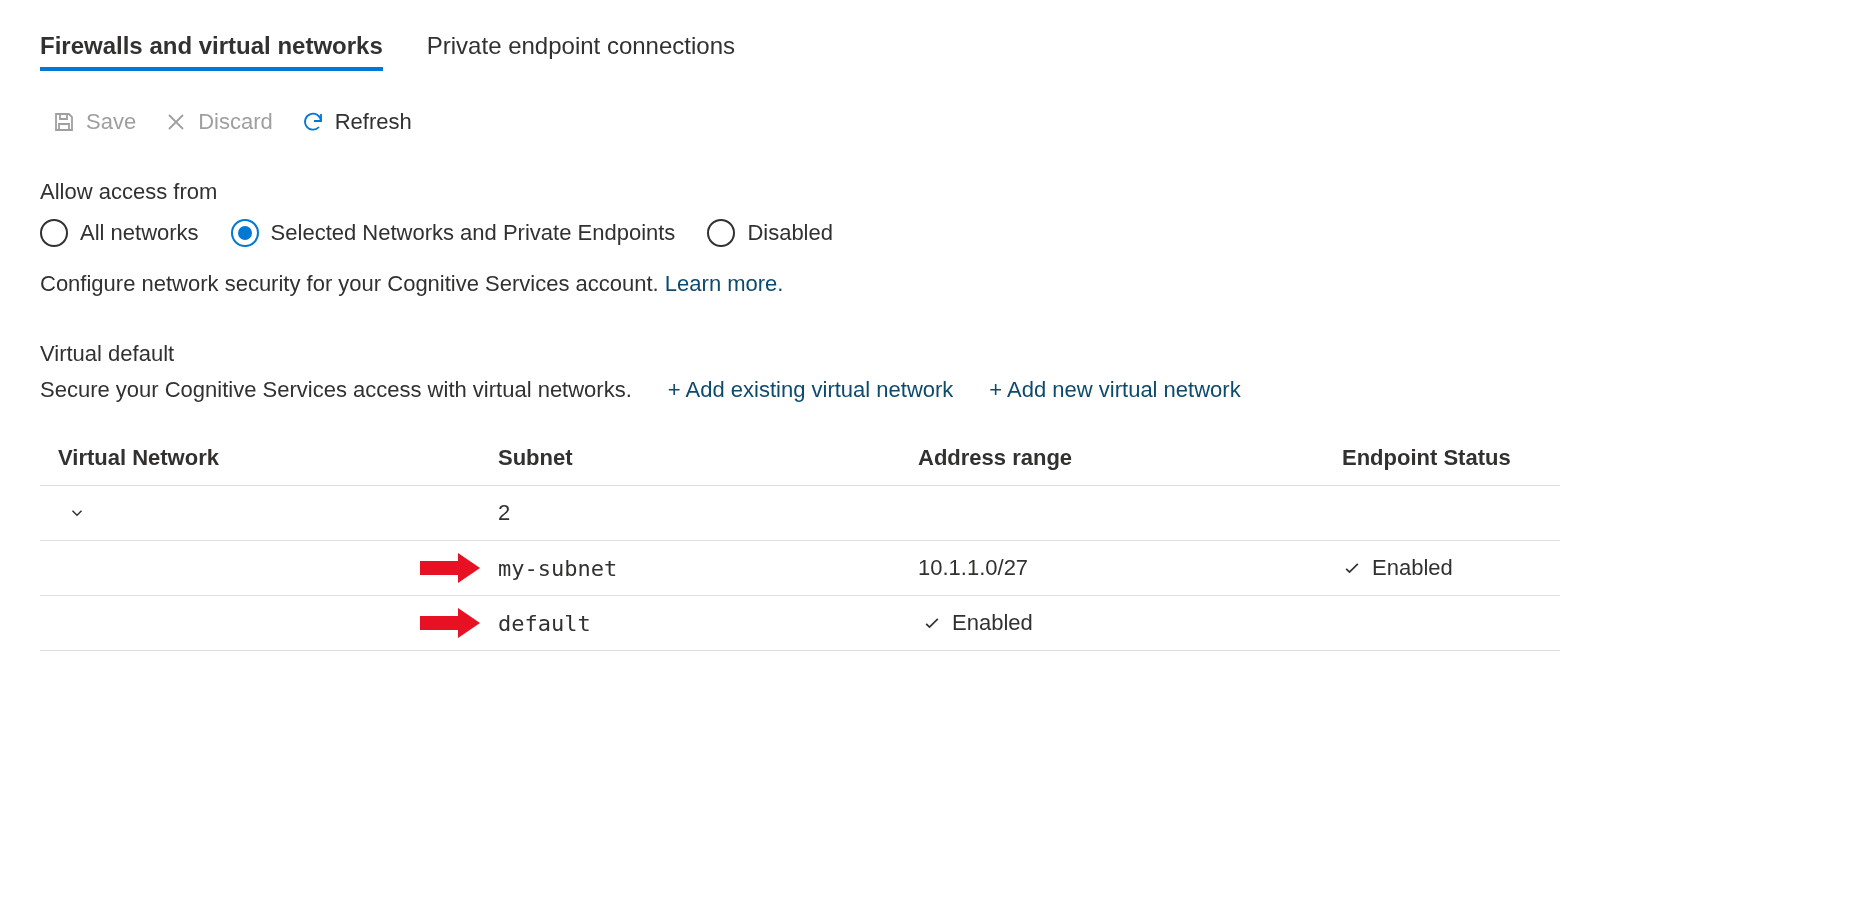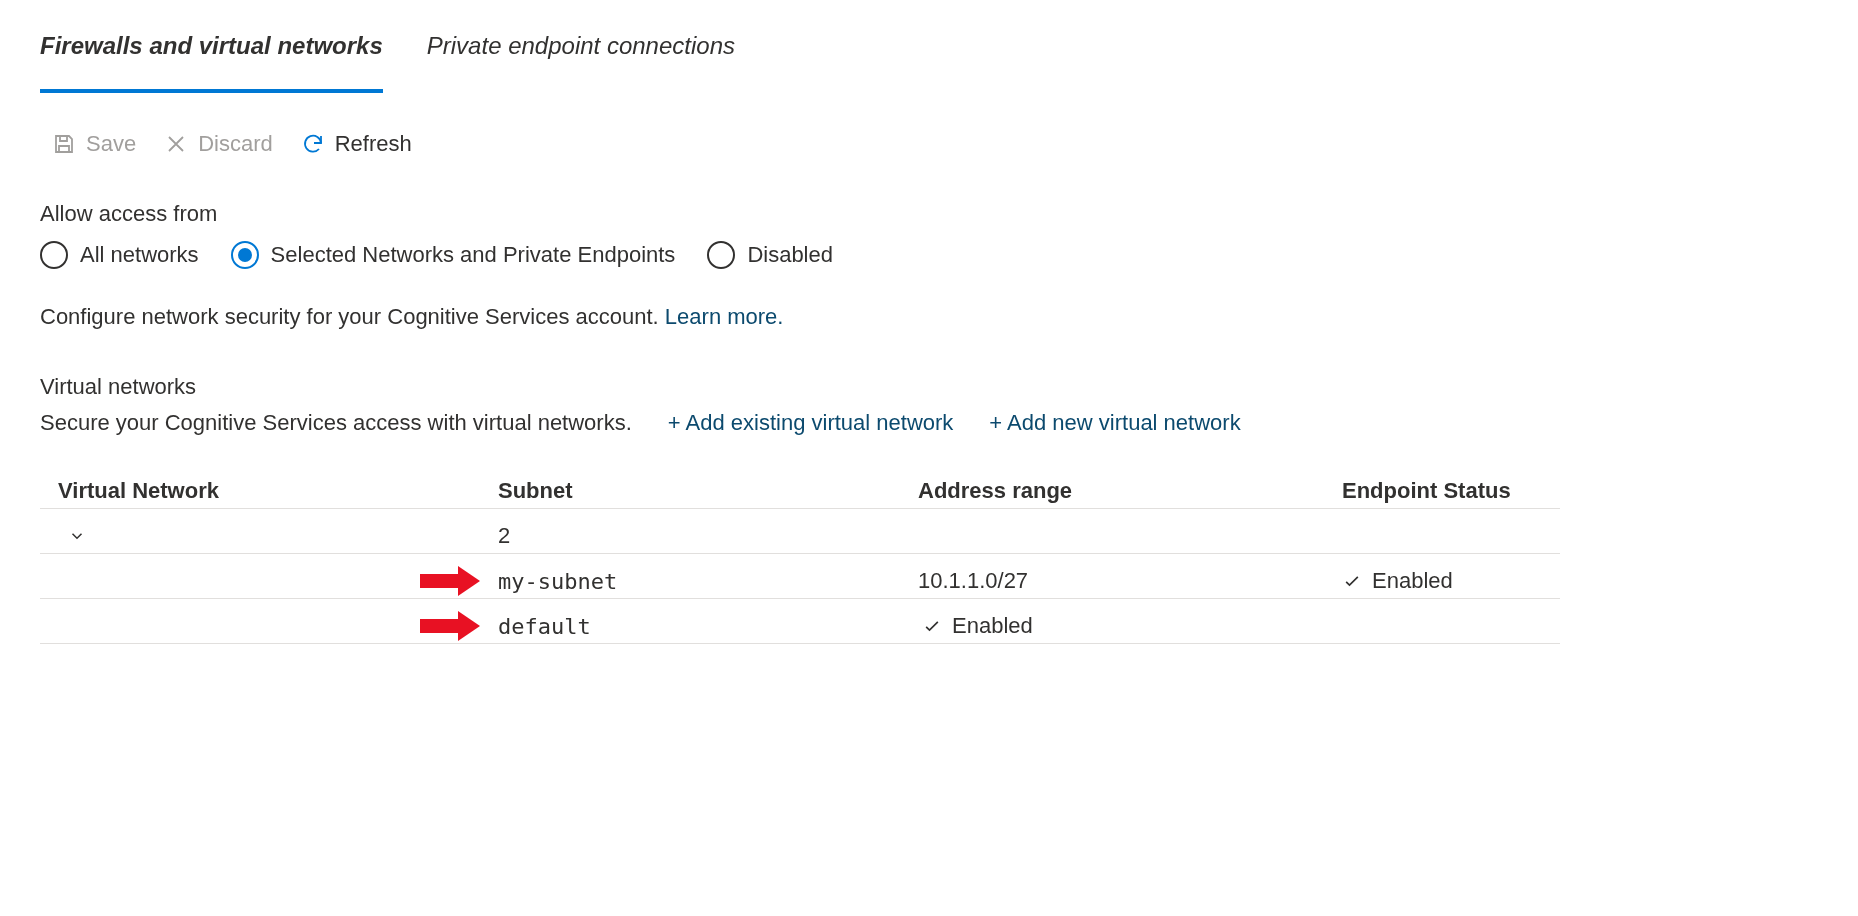--- a/index.html
+++ b/index.html
@@ -6,59 +6,58 @@
     body {
       font-family: "Segoe UI", -apple-system, BlinkMacSystemFont, sans-serif;
       font-size: 20px;
       color: #323130;
       background: #fff;
       padding: 32px 40px;
     }
     .tabs { display: flex; gap: 44px; border-bottom: none; margin-bottom: 38px; }
     .tab {
       font-size: 24px;
-      padding-bottom: 29px;
+      padding-bottom: 7px;
       cursor: pointer;
       color: #323130;
       border-bottom: 4px solid transparent;
-      font-style: italic;
     }
     .tab.active {
       font-weight: 600;
       border-bottom: 4px solid #0078d4;
     }
     .toolbar { display: flex; gap: 28px; align-items: center; margin-bottom: 44px; padding-left: 12px;}
     .tbtn {
       display: flex; align-items: center; gap: 10px;
       font-size: 22px; cursor: pointer; color: #323130;
       background: none; border: none;
     }
     .tbtn.disabled { color: #a19f9d; cursor: default; }
     .tbtn svg { width: 24px; height: 24px; }
     .section-label { font-size: 22px; margin-bottom: 14px; }
-    .radio-row { display: flex; gap: 32px; align-items: center; margin-bottom: 35px; }
+    .radio-row { display: flex; gap: 32px; align-items: center; margin-bottom: 24px; }
     .radio-option { display: flex; align-items: center; gap: 12px; cursor: pointer; font-size: 22px;}
     .radio-outer {
       width: 28px; height: 28px; border-radius: 50%;
       border: 2px solid #323130; display: flex; align-items: center; justify-content: center;
     }
     .radio-option.selected .radio-outer { border-color: #0078d4; }
     .radio-inner { width: 14px; height: 14px; border-radius: 50%; background: transparent; }
     .radio-option.selected .radio-inner { background: #0078d4; }
     .desc-row { font-size: 22px; margin-bottom: 44px; }
     .link { color: #0c4a6e; cursor: pointer; }
     .vn-header { font-size: 22px; margin-bottom: 10px; }
     .vn-subrow { display: flex; align-items: center; gap: 36px; font-size: 22px; margin-bottom: 28px; flex-wrap: wrap;}
     .vn-subrow .link { display: inline-flex; align-items: center; gap: 6px; }
     .table { width: 100%; max-width: 1520px; }
     .trow {
       display: grid;
       grid-template-columns: 440px 420px 420px 1fr;
       align-items: center;
-      padding: 14px 0 4px 18px;
+      padding: 14px 0 14px 18px;
       border-bottom: 1px solid #e1dfdd;
       font-size: 22px;
     }
     .trow.header { font-weight: 600; border-bottom: 1px solid #e1dfdd; }
     .chevron-cell { display: flex; align-items: center; gap: 12px; padding-left: 10px;}
     .chevron { width: 18px; height: 18px; }
     .arrow-annot {
       position: relative; width: 60px; height: 26px; margin-right: 18px; flex-shrink: 0;
     }
     .arrow-annot .shaft {
@@ -128,21 +127,21 @@
       </span>
     <span>Disabled</span>
   </div>
 </div>
 
 <div class="desc-row">
   <span>Configure network security for your Cognitive Services account. </span>
   <span class="link">Learn more.</span>
 </div>
 
-<div class="vn-header">Virtual networks</div>
+<div class="vn-header">Virtual default</div>
 <div class="vn-subrow">
   <span>Secure your Cognitive Services access with virtual networks.</span>
   <span class="link">+ Add existing virtual network</span>
   <span class="link">+ Add new virtual network</span>
 </div>
 
 <div class="table">
   <div class="trow header">
     <div class="col-vn">Virtual Network</div>
     <div class="col-subnet">Subnet</div>

